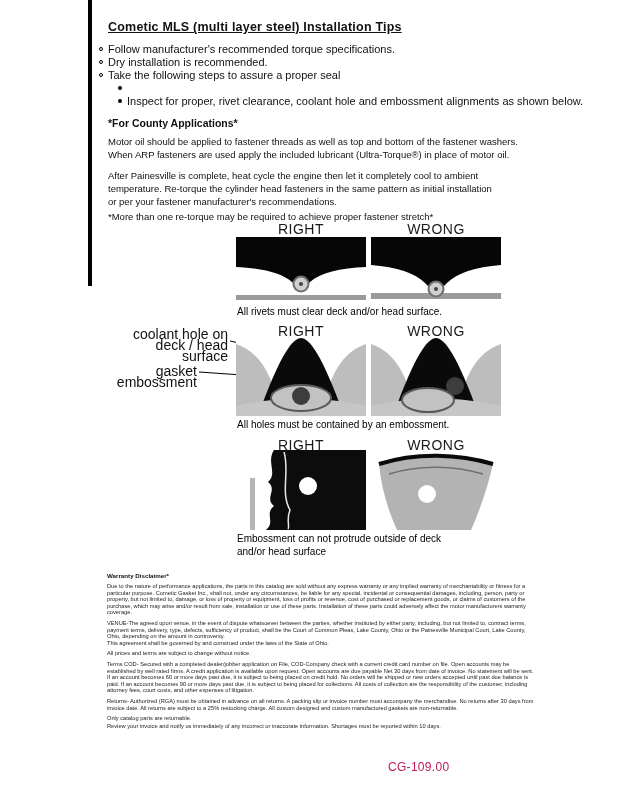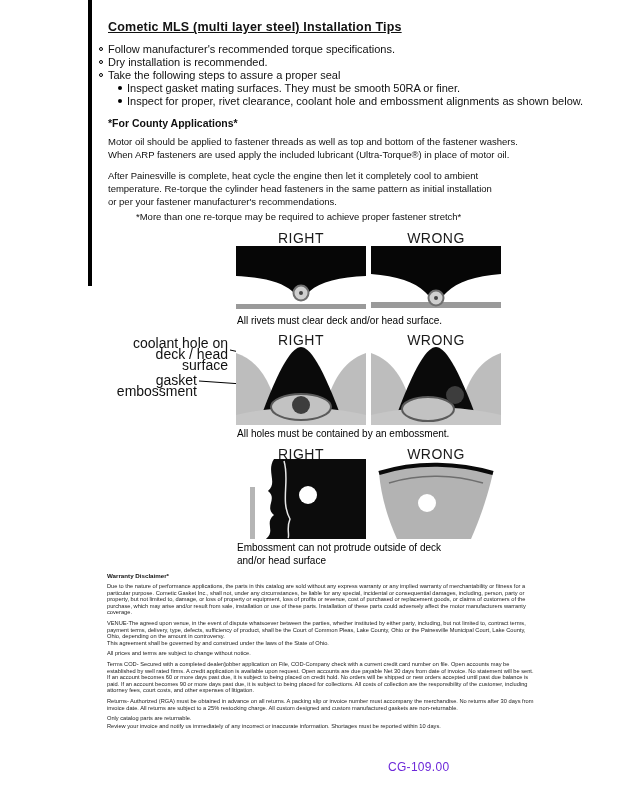--- a/index.html
+++ b/index.html
@@ -24,37 +24,37 @@
     border-radius:50%; flex:0 0 auto;
   }
   .marker-fill {
     display:inline-block; width:4px; height:4px; background:#000;
     border-radius:50%; flex:0 0 auto;
   }
   .diesel-heading { position:absolute; left:108px; top:117px; font-size:10.5px; font-weight:bold; }
   .body-para { position:absolute; left:108px; font-size:9.5px; line-height:13px; white-space:pre-line; }
   .p1 { top:135px; }
   .p2 { top:169px; }
-  .note { position:absolute; left:108px; top:211px; font-size:9.5px; white-space:nowrap;margin-left:28px; }
+  .note { position:absolute; left:108px; top:211px; font-size:9.5px; white-space:nowrap; }
 
-  .diagrams { position:absolute; left:0; top:228px; width:618px; height:345px; }
+  .diagrams { position:absolute; left:0; top:219px; width:618px; height:345px; }
   .dg-label {
     position:absolute; width:130px; text-align:center;
     font-size:14px; color:#1a1a1a; letter-spacing:0.5px;
   }
   .panel { position:absolute; width:130px; display:block; }
   .caption { position:absolute; font-size:10px; line-height:13px; white-space:pre-line; color:#000; }
   .callout { position:absolute; font-size:14px; line-height:11px; text-align:right; white-space:pre-line; }
   .leaders { position:absolute; left:0; top:0; width:618px; height:345px; pointer-events:none; }
 
   .disclaimer { position:absolute; left:107px; top:572px; width:428px; }
   .disc-head { font-size:6.2px; font-weight:bold; margin-bottom:4px; }
   .disclaimer p { font-size:5.7px; line-height:6.6px; margin-bottom:4px; white-space:pre-line; color:#222; }
   .disclaimer p.tight { margin-bottom:1px; }
-  .footer-code { position:absolute; left:388px; top:760px; font-size:12px; color:#6d28d9; letter-spacing:0.3px; }
+  .footer-code { position:absolute; left:388px; top:760px; font-size:12px; color:#be185d; letter-spacing:0.3px; }
 </style>
 </head>
 <body>
 
 <div class="page">
 
   <div class="edge-bar"></div>
 
   <div class="title">Cometic MLS (multi layer steel) Installation Tips</div>
 
@@ -66,21 +66,20 @@
     <div class="tip-row">
       <span class="marker-open"></span>
       <span>Dry installation is recommended.</span>
     </div>
     <div class="tip-row">
       <span class="marker-open"></span>
       <span>Take the following steps to assure a proper seal</span>
     </div>
     <div class="tip-row sub">
       <span class="marker-fill"></span>
-      <span>Inspect gasket mating surfaces.  They must be smooth 50RA or finer.</span>
     </div>
     <div class="tip-row sub">
       <span class="marker-fill"></span>
       <span>Inspect for proper, rivet clearance, coolant hole and embossment alignments as shown below.</span>
     </div>
   </div>
 
   <div class="diesel-heading">*For County Applications*</div>
   <div class="body-para p1">Motor oil should be applied to fastener threads as well as top and bottom of the fastener washers.
 When ARP fasteners are used apply the included lubricant (Ultra-Torque®) in place of motor oil.</div>

